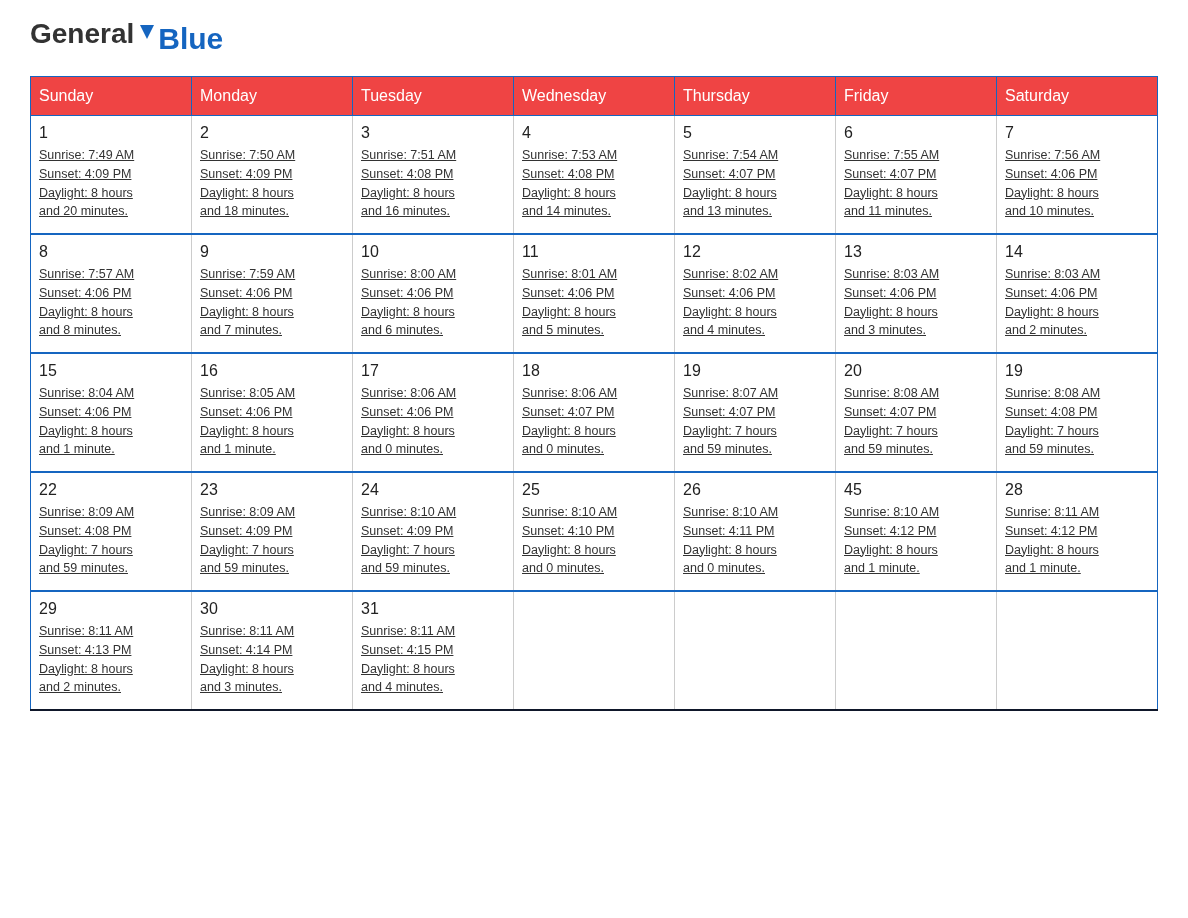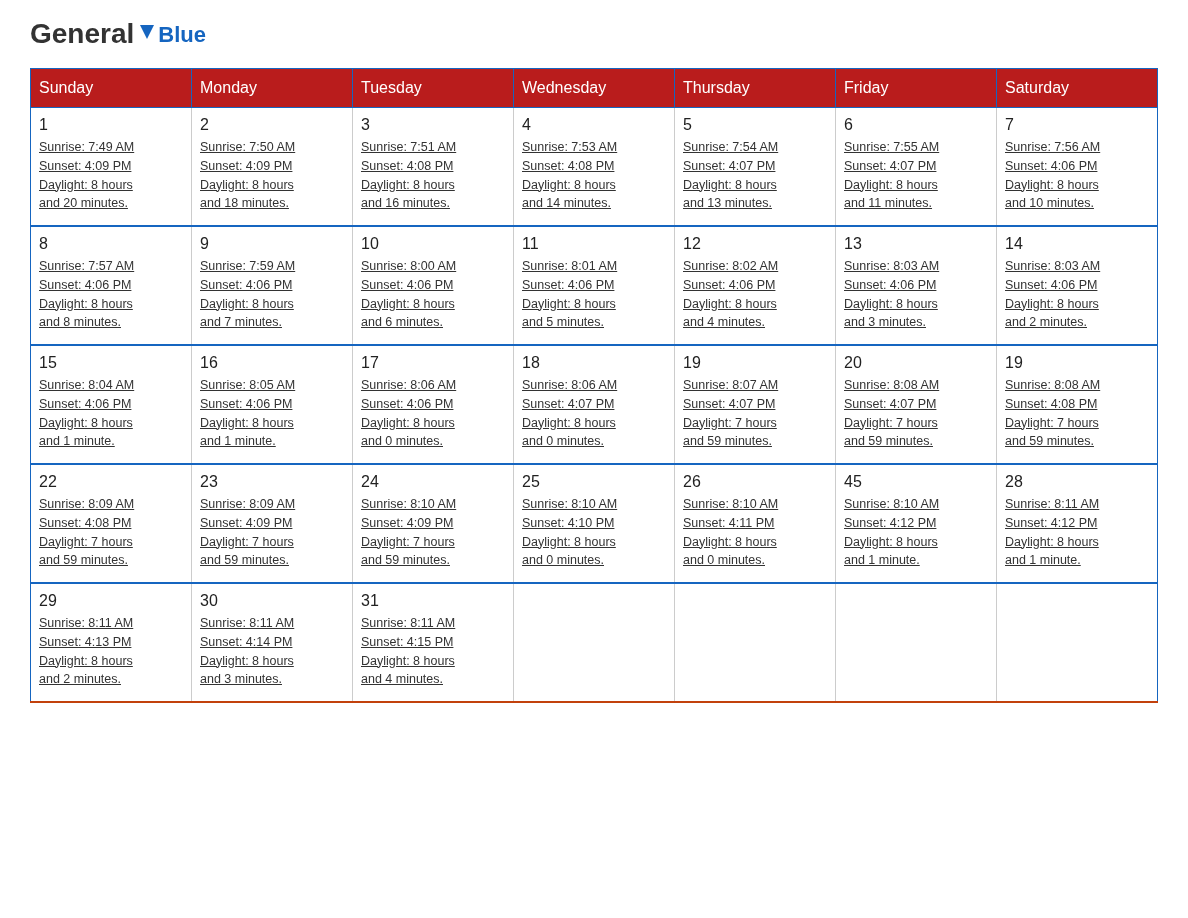--- a/index.html
+++ b/index.html
@@ -21,21 +21,21 @@
       align-items: flex-start;
     }
     .logo-text {
       font-size: 28px;
       font-weight: bold;
       color: #333;
       line-height: 1;
     }
     .logo-blue-text {
       color: #1565c0;
-      font-size: 22px;
+      font-size: 30px;
       font-weight: bold;
       margin-top: 2px;
     }
     .title-block {
       text-align: right;
     }
     .month-title {
       font-size: 52px;
       font-weight: normal;
       color: #222;
@@ -44,21 +44,21 @@
     .location-title {
       font-size: 22px;
       color: #444;
       font-weight: normal;
     }
     table {
       width: 100%;
       border-collapse: collapse;
     }
     thead tr {
-      background-color: #b91c1c;
+      background-color: #ef4444;
     }
     thead th {
       color: #fff;
       font-size: 16px;
       font-weight: normal;
       padding: 10px 8px;
       text-align: left;
       border: 1px solid #1565c0;
     }
     tbody tr {
@@ -86,21 +86,21 @@
       line-height: 1.5;
       text-decoration: underline;
     }
     tbody td:first-child {
       border-left: 1px solid #1565c0;
     }
     tbody td:last-child {
       border-right: 1px solid #1565c0;
     }
     tbody tr:last-child {
-      border-bottom: 2px solid #c2410c;
+      border-bottom: 2px solid #0f172a;
     }
   </style>
 </head>
 <body>
 
 <div class="header">
   <div class="logo">
     <div style="display:flex; align-items:center;">
       <span class="logo-text">General</span>
       <svg width="22" height="22" viewBox="0 0 22 22" style="margin-left:2px; margin-top:-4px;">

